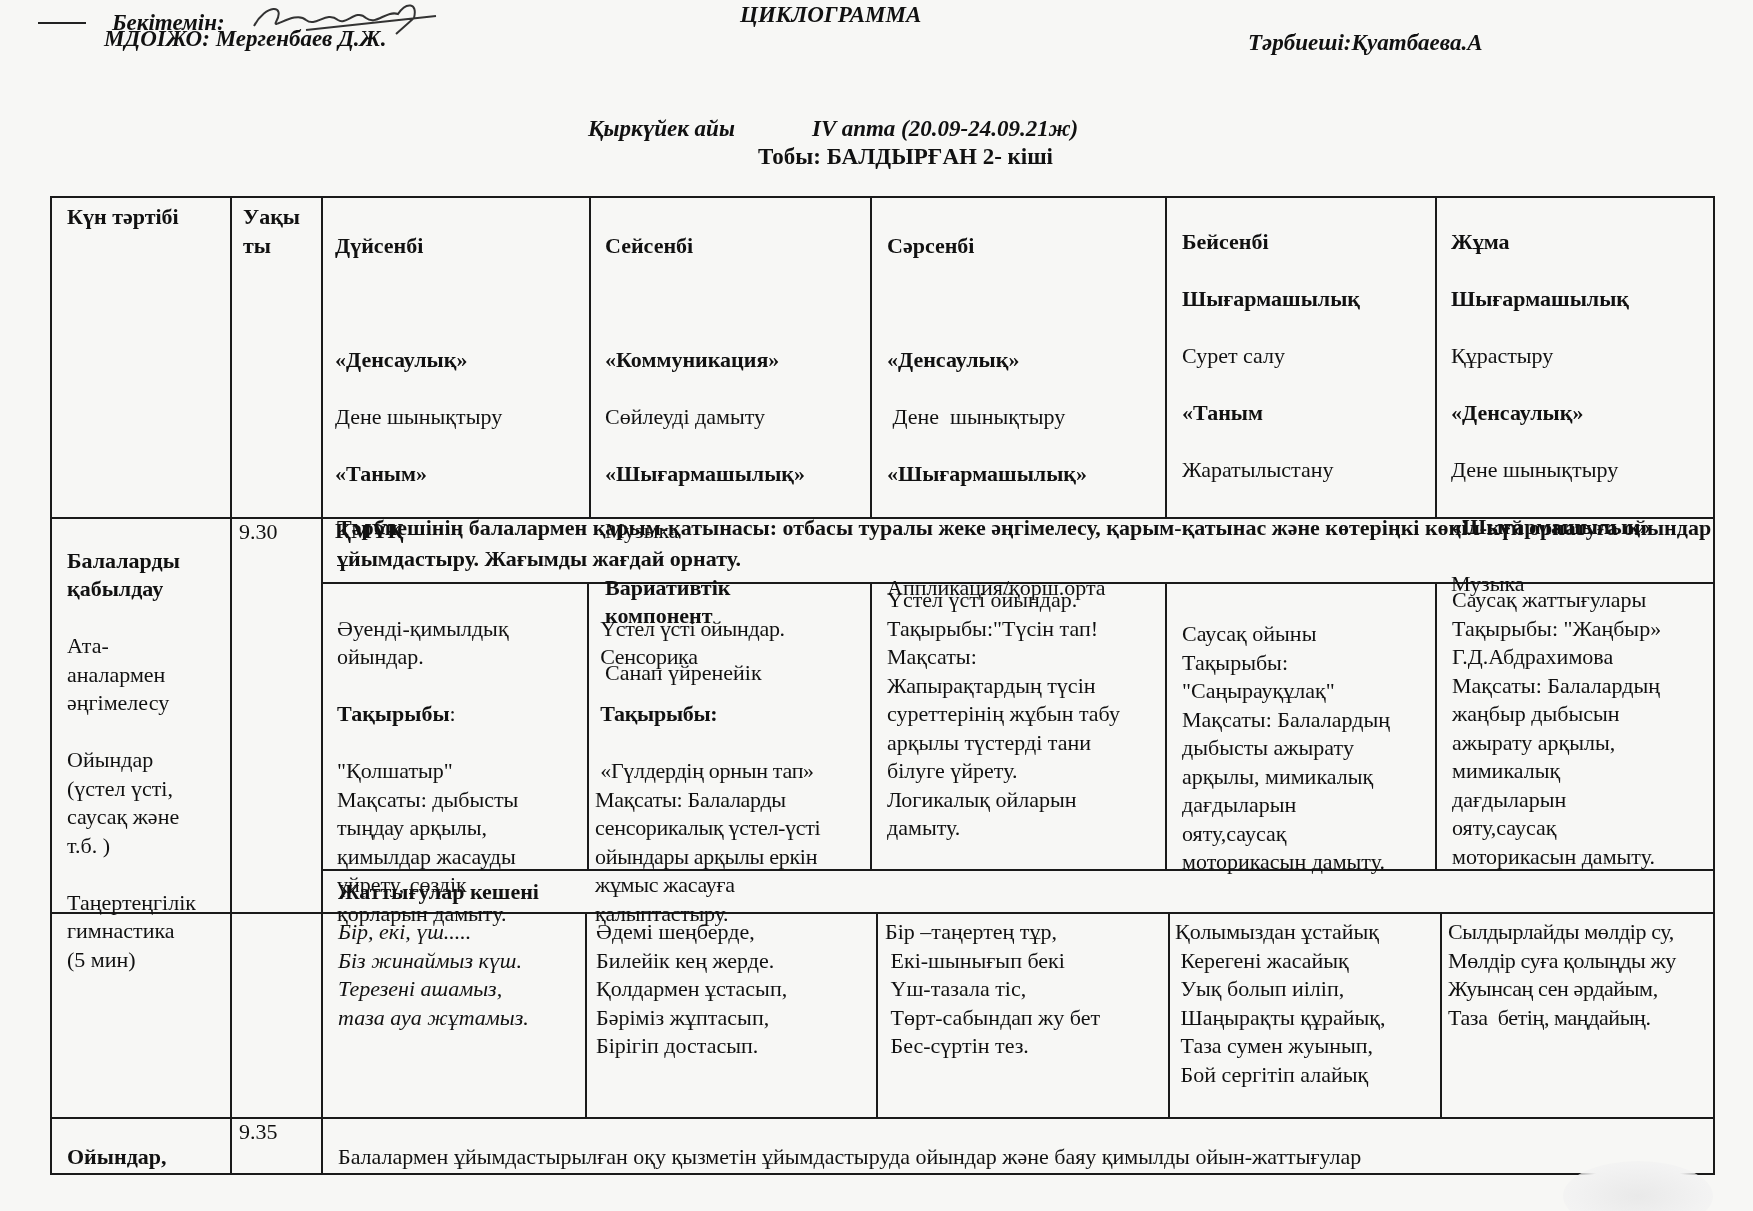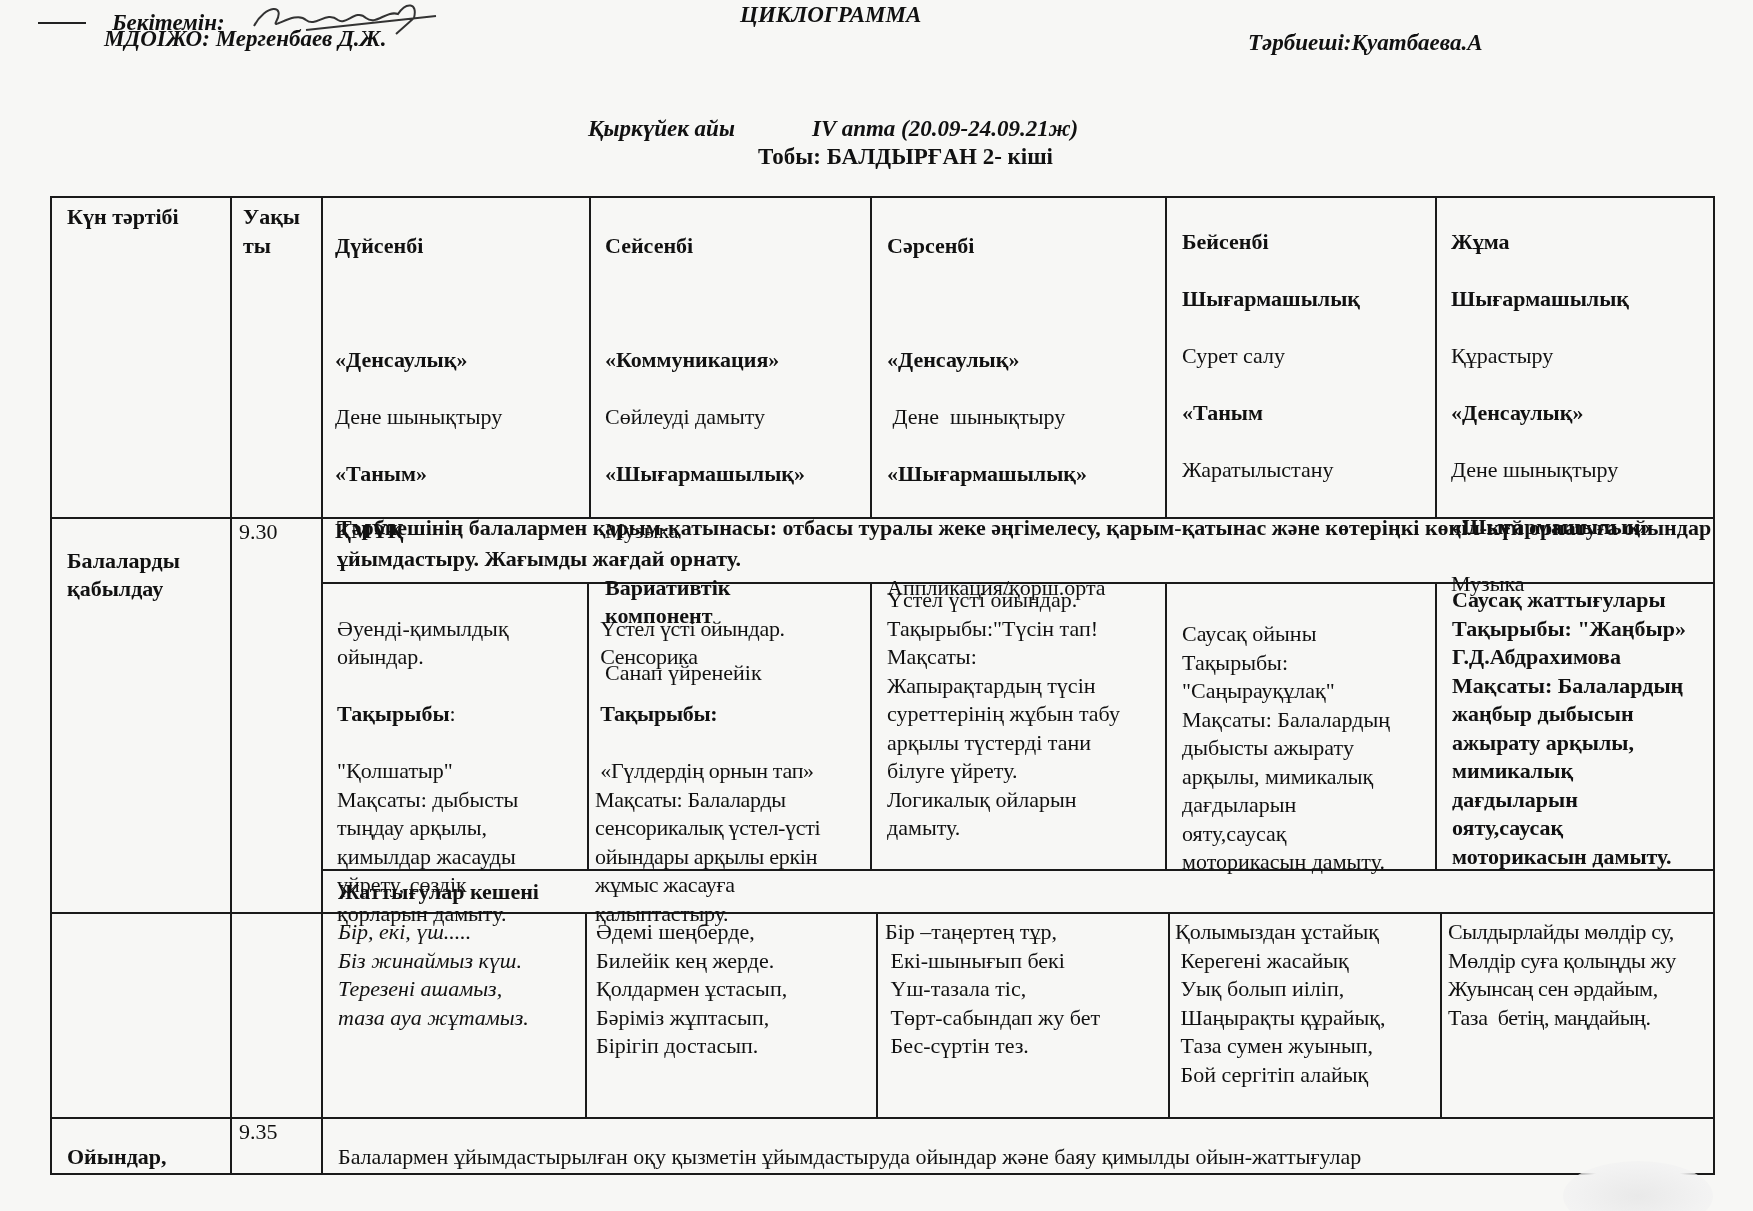--- a/index.html
+++ b/index.html
@@ -113,20 +113,32 @@
   <span class="b">Шығармашылық</span>
   <span>Құрастыру</span>
   <span class="b">«Денсаулық»</span>
   <span>Дене шынықтыру</span>
   <span class="b">«Шығармашылық»</span>
   <span>Музыка</span>
 </div>
 
 <div class="cell" style="left:60px;top:518px;width:168px;">
   <span class="b">Балаларды қабылдау</span>
+  <span>Ата-
+аналармен
+әңгімелесу
+
+Ойындар
+(үстел үсті,
+саусақ және
+т.б. )
+
+Таңертеңгілік
+гимнастика
+(5 мин)</span>
 </div>
 <div class="cell" style="left:232px;top:518px;width:80px;">9.30</div>
 
 <div class="cell b" style="left:330px;top:512px;width:1380px;line-height:31px;font-size:22px;">Тәрбиешінің балалармен қарым-қатынасы: отбасы туралы жеке әңгімелесу, қарым-қатынас және көтеріңкі көңіл-күй орнатуға ойындар ұйымдастыру. Жағымды  жағдай орнату.</div>
 
 <div class="cell" style="left:330px;top:586px;width:255px;">
   <span>Әуенді-қимылдық
 ойындар.</span>
   <span><b>Тақырыбы</b><span style="display:inline">:</span></span>
   <span>"Қолшатыр"
@@ -158,21 +170,21 @@
 дамыту.</div>
 <div class="cell" style="left:1175px;top:620px;width:258px;">Саусақ ойыны
 Тақырыбы:
 "Саңырауқұлақ"
 Мақсаты: Балалардың
 дыбысты ажырату
 арқылы, мимикалық
 дағдыларын
 ояту,саусақ
 моторикасын дамыту.</div>
-<div class="cell" style="left:1445px;top:586px;width:266px;font-weight:bold;">Саусақ жаттығулары
+<div class="cell" style="left:1445px;top:586px;width:266px;">Саусақ жаттығулары
 Тақырыбы: "Жаңбыр»
  Г.Д.Абдрахимова
 Мақсаты: Балалардың
 жаңбыр дыбысын
 ажырату арқылы,
 мимикалық
 дағдыларын
 ояту,саусақ
 моторикасын дамыту.</div>
 

